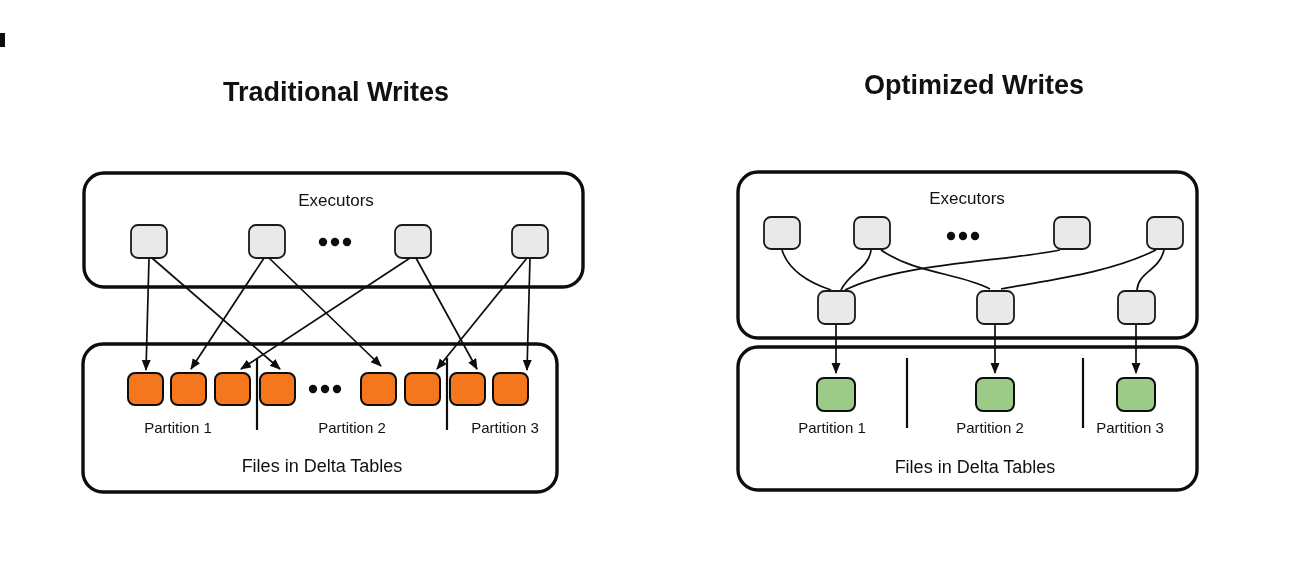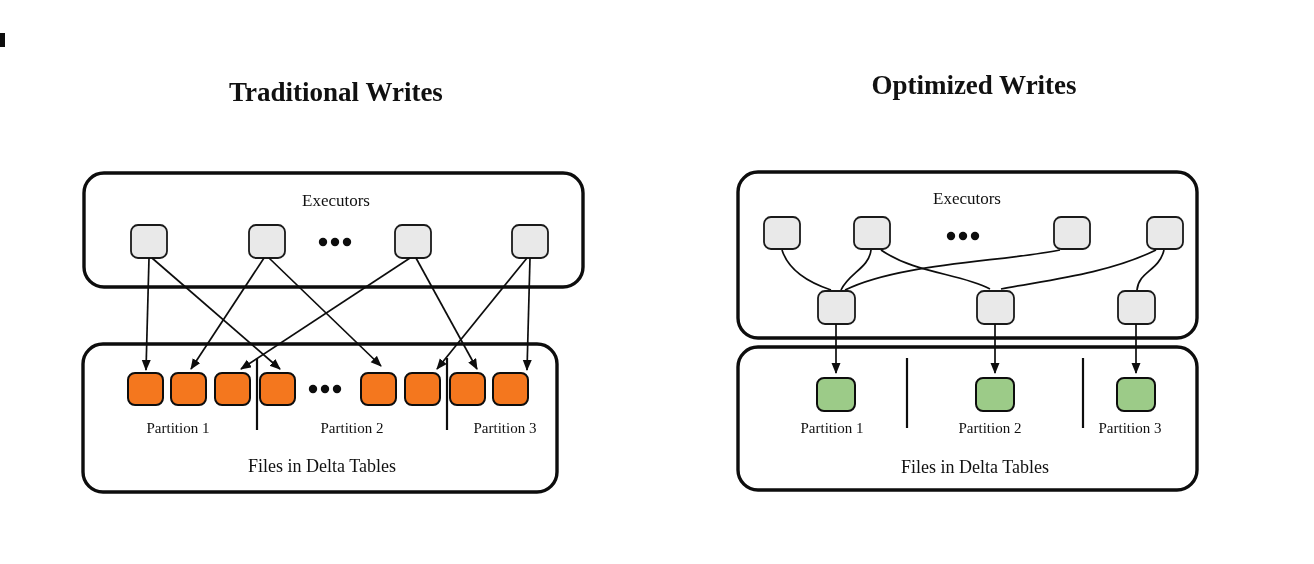--- a/index.html
+++ b/index.html
@@ -1,17 +1,17 @@
 <!DOCTYPE html>
 <html><head>
 <meta charset="utf-8">
 <style>
   html,body{margin:0;padding:0;background:#ffffff;}
   .stage{position:relative;width:1314px;height:530px;background:#ffffff;overflow:hidden;
-         font-family:Liberation Serif, serif;}
+         font-family:Liberation Sans, sans-serif;}
   svg{display:block}
   text{fill:#111111;}
   .title{font-size:27px;font-weight:600;}
   .boxlabel{font-size:17px;font-weight:400;}
   .partlabel{font-size:15px;font-weight:400;}
   .fileslabel{font-size:18px;font-weight:400;}
   .container{fill:#ffffff;stroke:#0d0d0d;stroke-width:3.4;}
   .node{stroke:#1a1a1a;stroke-width:1.8;}
   .filebox{stroke:#0d0d0d;stroke-width:2;}
   .flow{stroke:#0d0d0d;stroke-width:1.7;fill:none;}

